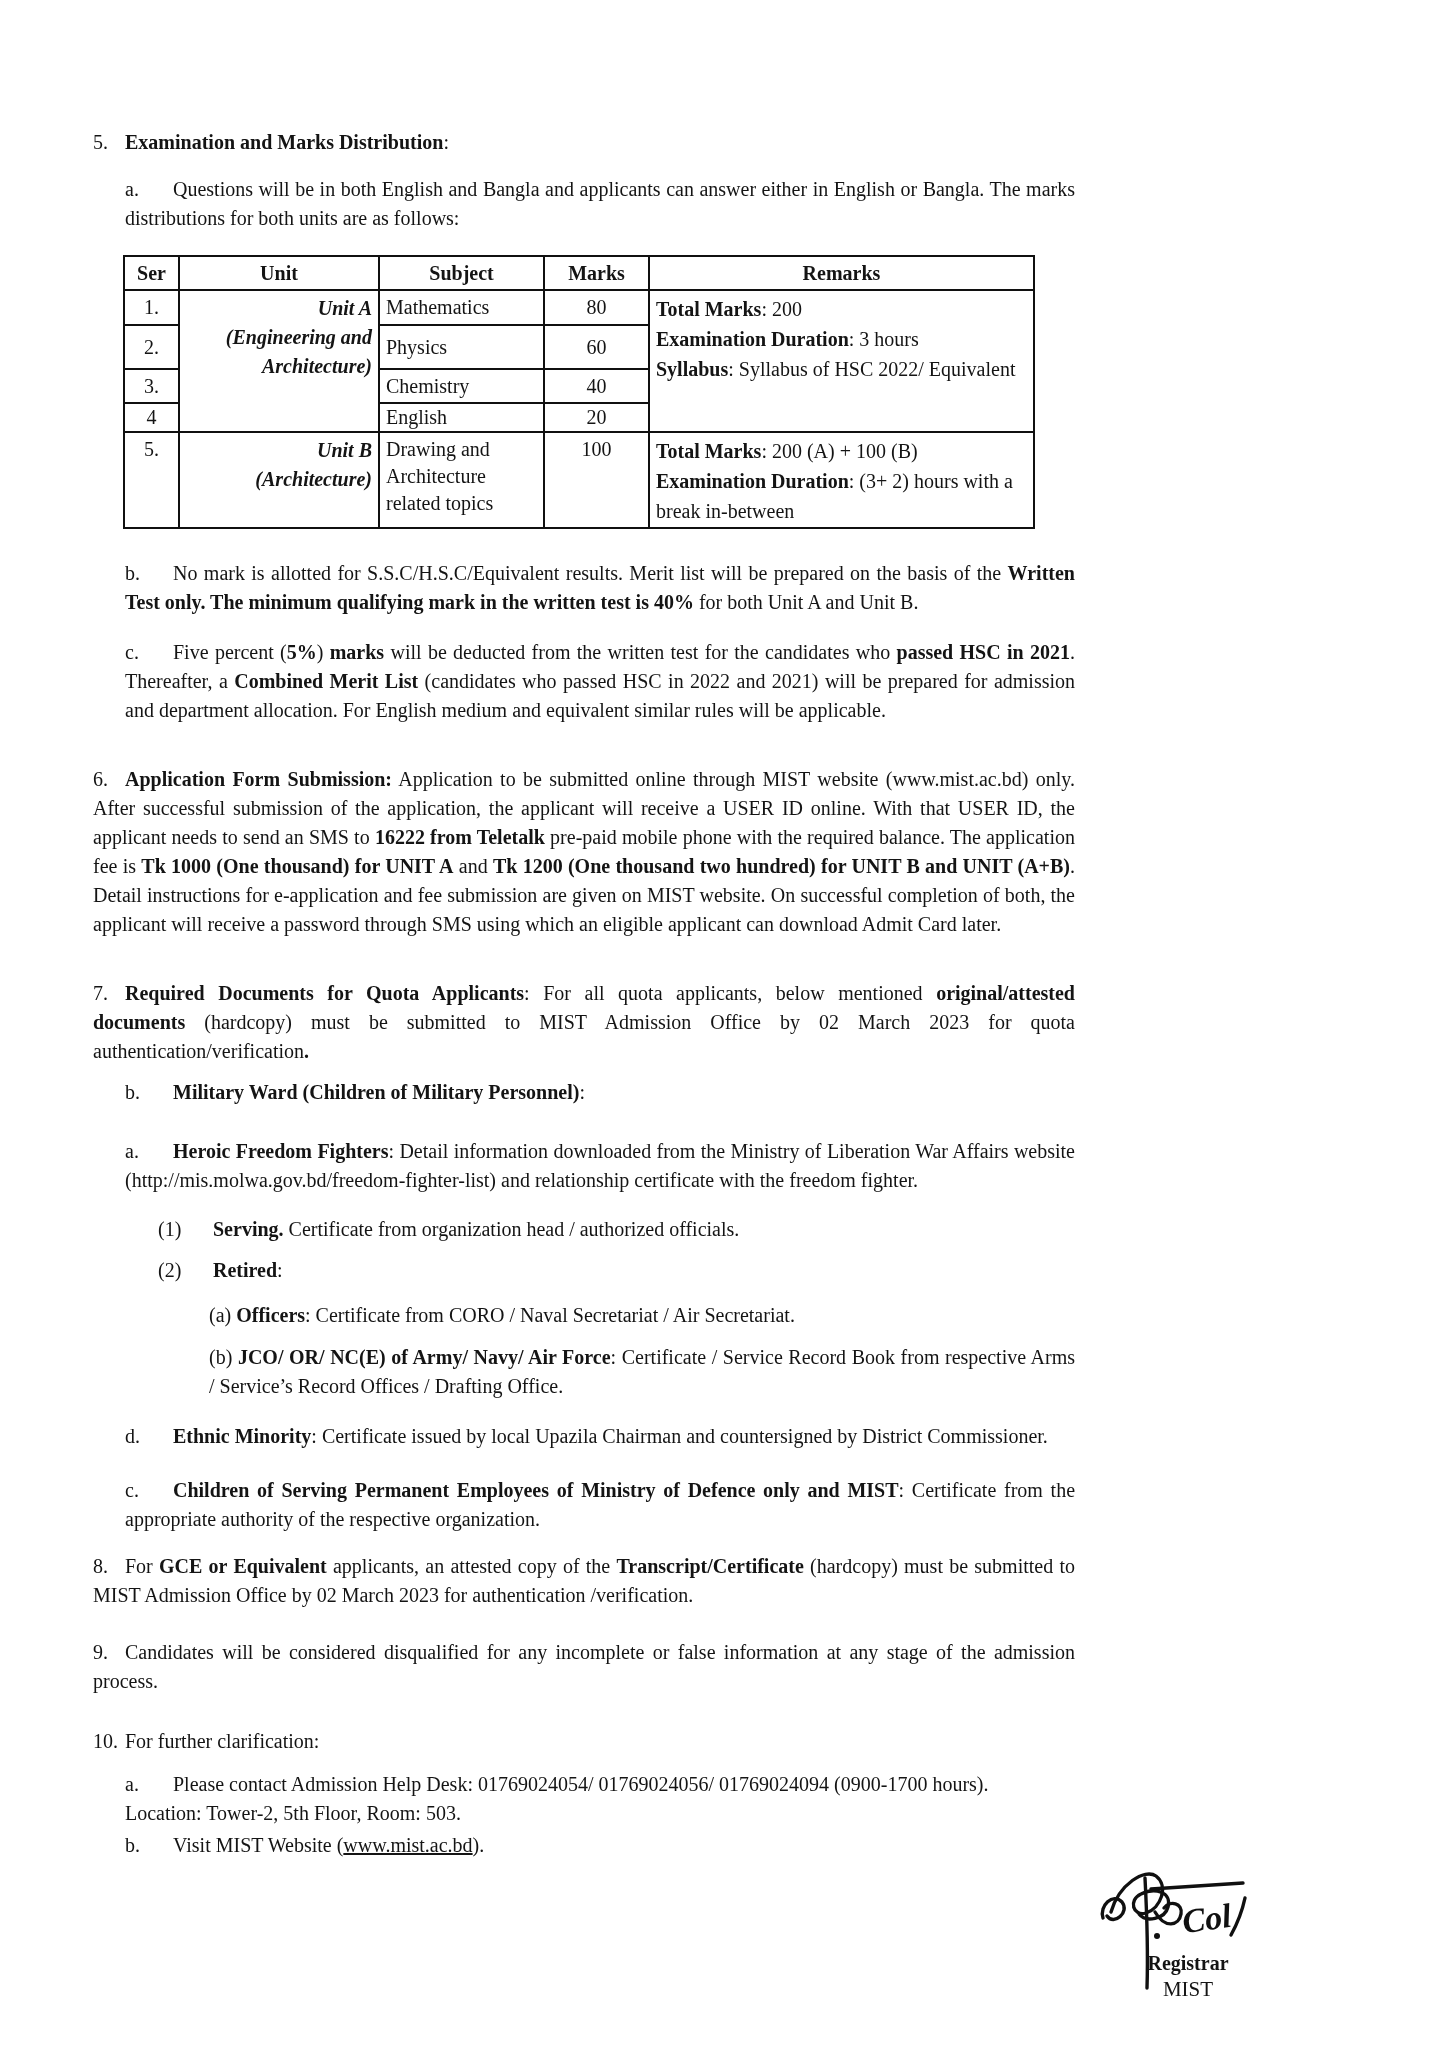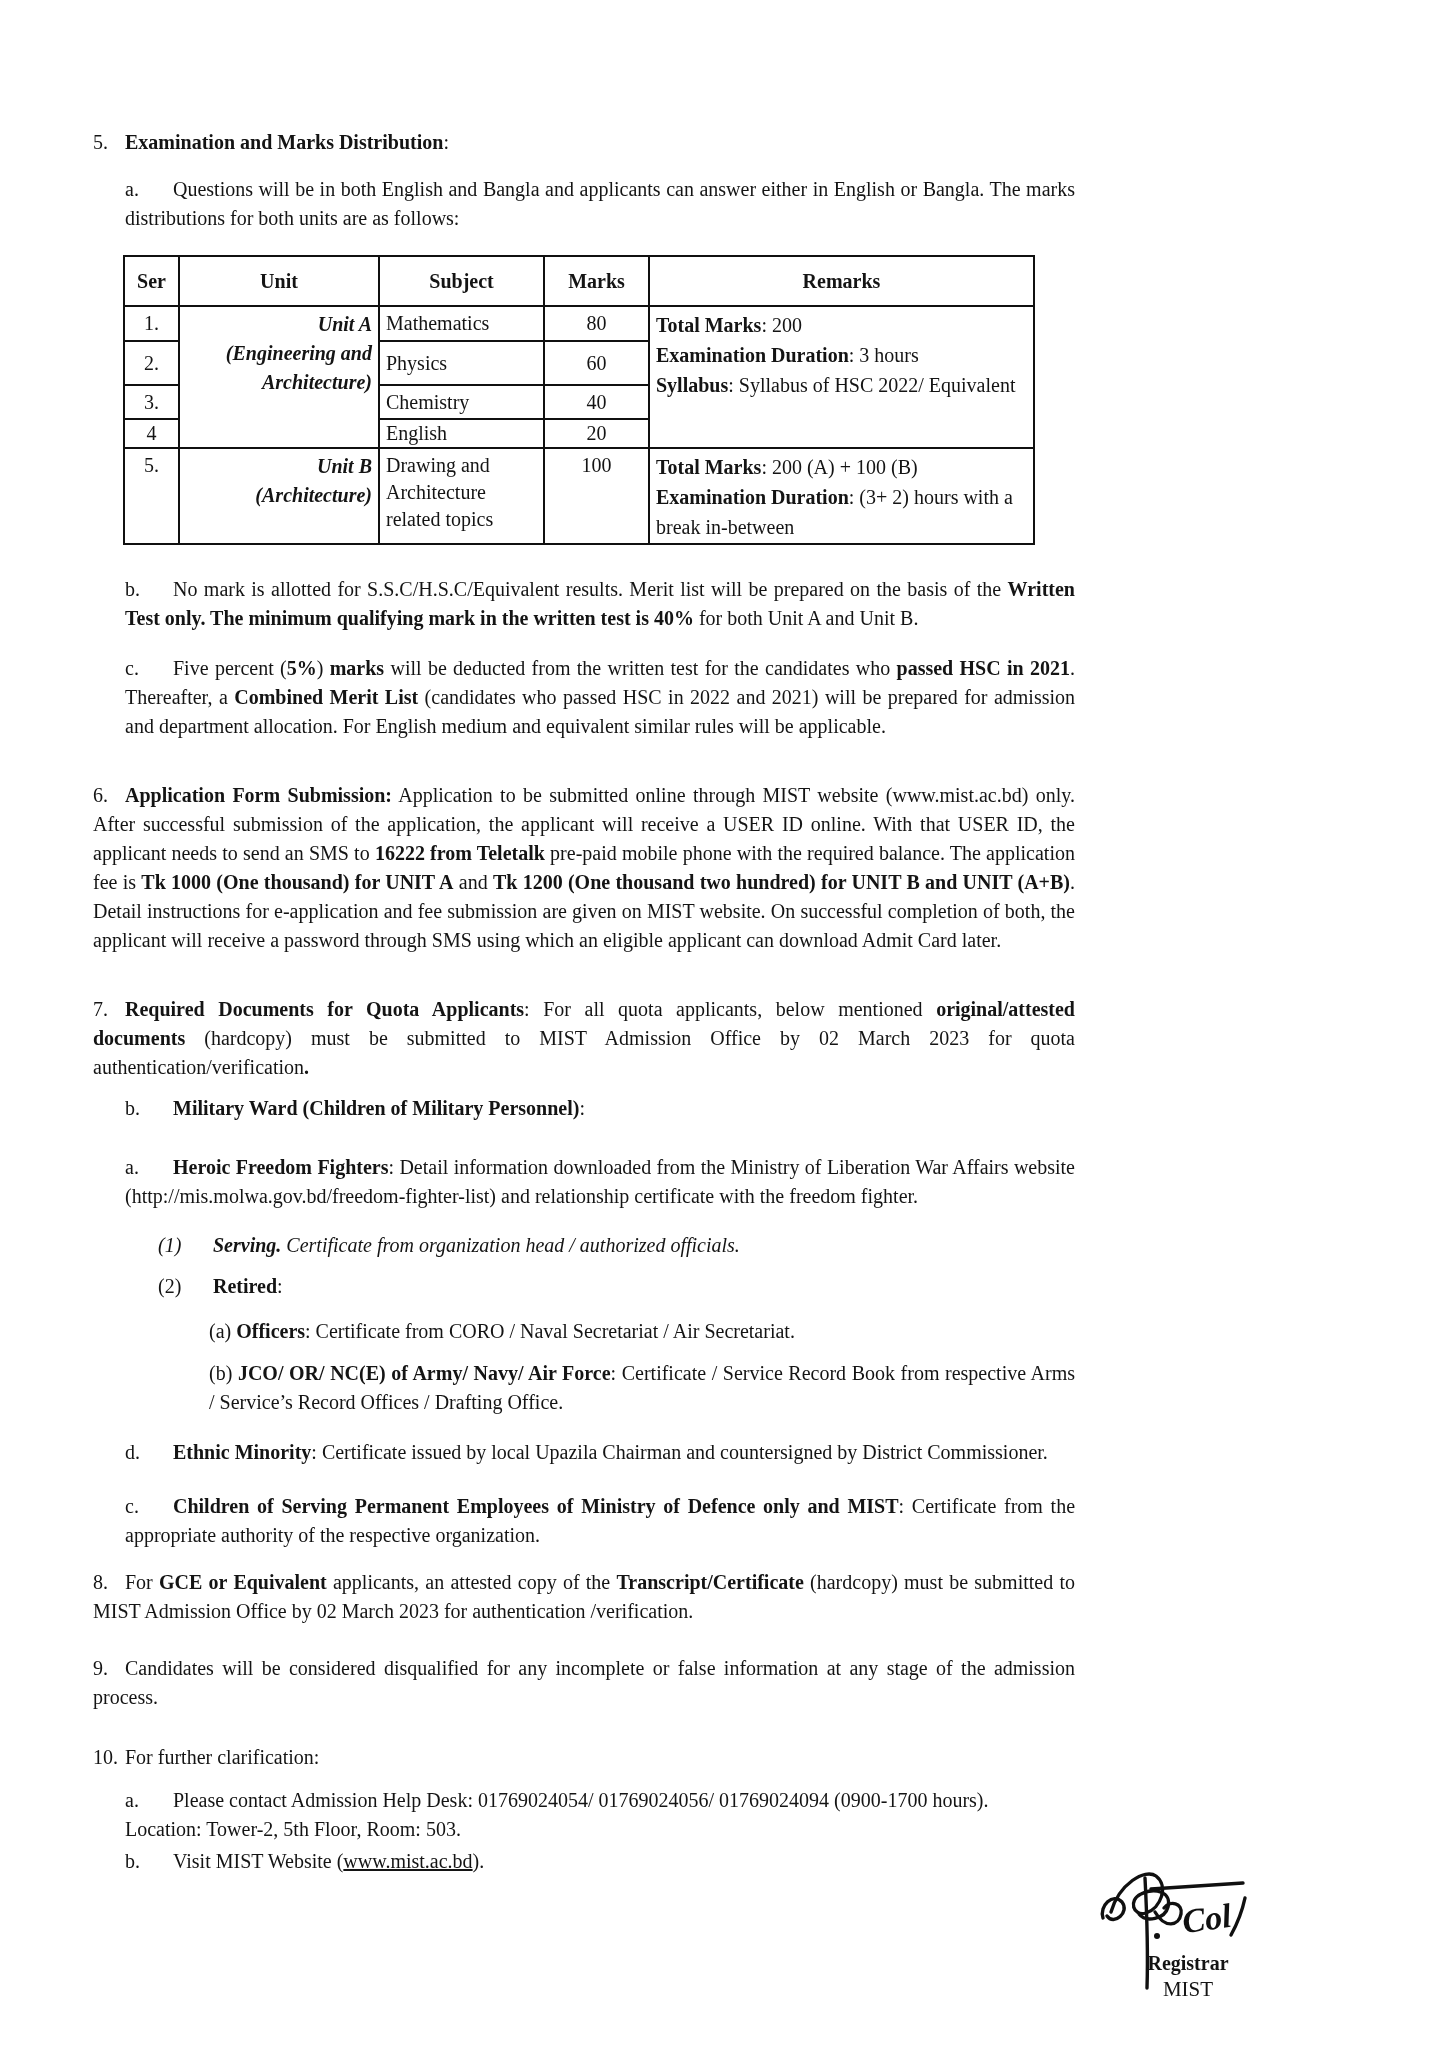--- a/index.html
+++ b/index.html
@@ -24,21 +24,21 @@
   table.mtable{
     border-collapse:collapse;margin:22px 0 0 30px;width:910px;
     table-layout:fixed;border:2px solid #101010;
   }
   table.mtable th, table.mtable td{
     border:2px solid #101010;padding:0 6px;font-size:20px;line-height:27px;
   }
   table.mtable th{font-weight:bold;text-align:center;}
   .c{text-align:center;}
   .vt{vertical-align:top;padding-top:3px !important;}
-  tr.hr{height:50px;} tr.r1{height:35px;} tr.r2{height:44px;}
+  tr.hr{height:34px;} tr.r1{height:35px;} tr.r2{height:44px;}
   tr.r3{height:34px;} tr.r4{height:27px;} tr.r5{height:96px;}
   .rline{line-height:30px;}
   .unitline{font-weight:bold;text-align:right;line-height:29px;font-style:italic;}
 
   .signature{position:absolute;left:1093px;top:1856px;width:190px;}
   .signature svg{display:block;}
   .sig-title{margin-top:-46px;text-align:center;font-weight:bold;font-size:20px;line-height:26px;position:relative;}
   .sig-org{text-align:center;font-size:21px;line-height:26px;}
 </style>
 </head>
@@ -132,21 +132,21 @@
   </div>
 
   <div class="para lvl1" style="margin-top:12px;">
     <span class="lbl">b.</span><span><span class="b">Military Ward (Children of Military Personnel)</span><span>:</span></span>
   </div>
 
   <div class="para lvl1 j" style="margin-top:30px;">
     <span class="lbl">a.</span><span><span class="b">Heroic Freedom Fighters</span><span>: Detail information downloaded from the Ministry of Liberation War Affairs website (http://mis.molwa.gov.bd/freedom-fighter-list) and relationship certificate with the freedom fighter.</span></span>
   </div>
 
-  <div class="para lvl2" style="margin-top:20px;font-style:italic;">
+  <div class="para lvl2" style="margin-top:20px;">
     <span class="lbl">(1)</span><span><span class="b">Serving.</span><span> Certificate from organization head / authorized officials.</span></span>
   </div>
 
   <div class="para lvl2" style="margin-top:12px;">
     <span class="lbl">(2)</span><span><span class="b">Retired</span><span>:</span></span>
   </div>
 
   <div class="para lvl3" style="margin-top:16px;">
     <span><span>(a) </span><span class="b">Officers</span><span>: Certificate from CORO / Naval Secretariat / Air Secretariat.</span></span>
   </div>

